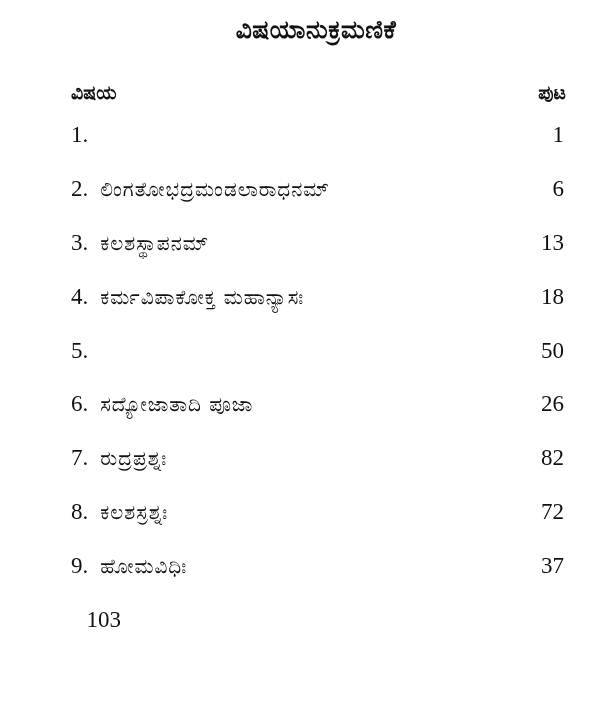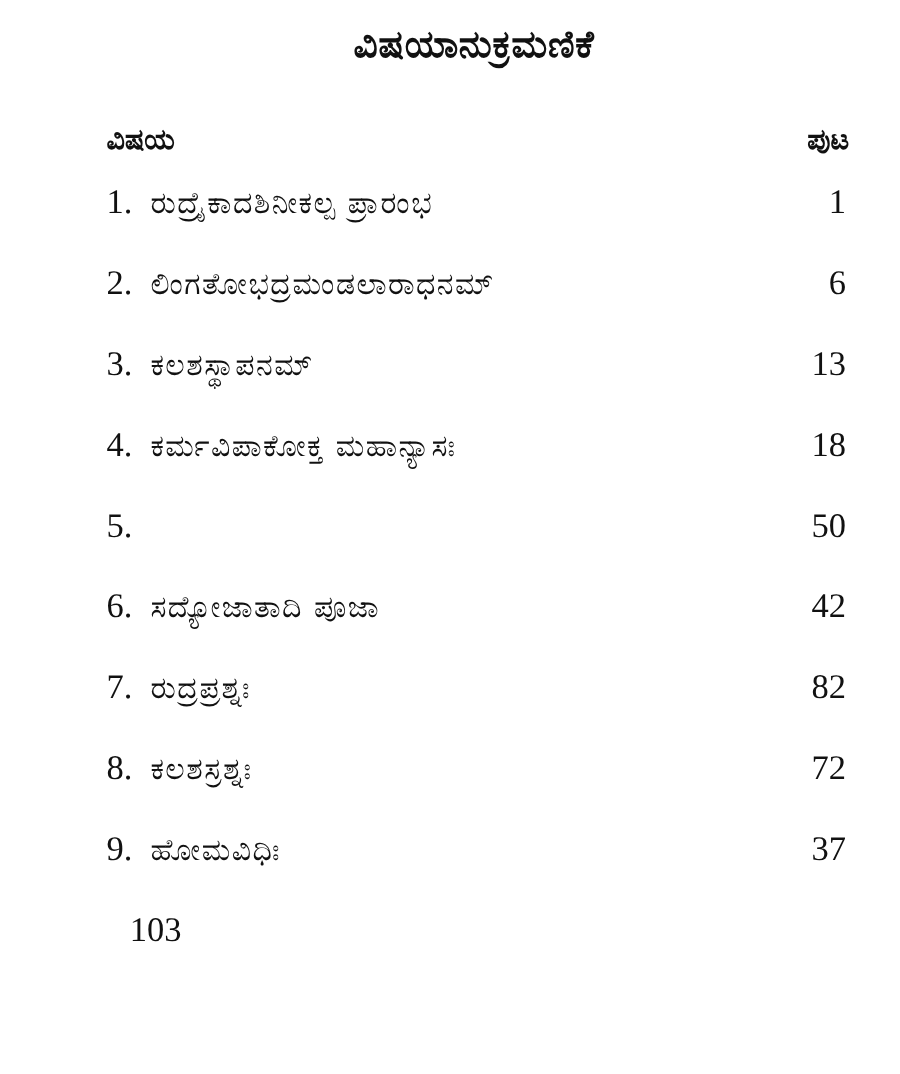--- a/index.html
+++ b/index.html
@@ -91,21 +91,20 @@
 
   <div class="header-row">
     <span>ವಿಷಯ</span>
     <span>ಪುಟ</span>
   </div>
 
   <ul class="toc">
     <li class="toc-row">
       <span class="toc-left">
         <span class="toc-num">1.</span>
-        <span class="toc-text">ರುದ್ರೈಕಾದಶಿನೀಕಲ್ಪ ಪ್ರಾರಂಭ</span>
       </span>
       <span class="toc-page">1</span>
     </li>
     <li class="toc-row">
       <span class="toc-left">
         <span class="toc-num">2.</span>
         <span class="toc-text">ಲಿಂಗತೋಭದ್ರಮಂಡಲಾರಾಧನಮ್</span>
       </span>
       <span class="toc-page">6</span>
     </li>
@@ -127,21 +126,21 @@
       <span class="toc-left">
         <span class="toc-num">5.</span>
       </span>
       <span class="toc-page">50</span>
     </li>
     <li class="toc-row">
       <span class="toc-left">
         <span class="toc-num">6.</span>
         <span class="toc-text">ಸದ್ಯೋಜಾತಾದಿ ಪೂಜಾ</span>
       </span>
-      <span class="toc-page">42</span>
+      <span class="toc-page">26</span>
     </li>
     <li class="toc-row">
       <span class="toc-left">
         <span class="toc-num">7.</span>
         <span class="toc-text">ರುದ್ರಪ್ರಶ್ನಃ</span>
       </span>
       <span class="toc-page">82</span>
     </li>
     <li class="toc-row">
       <span class="toc-left">

